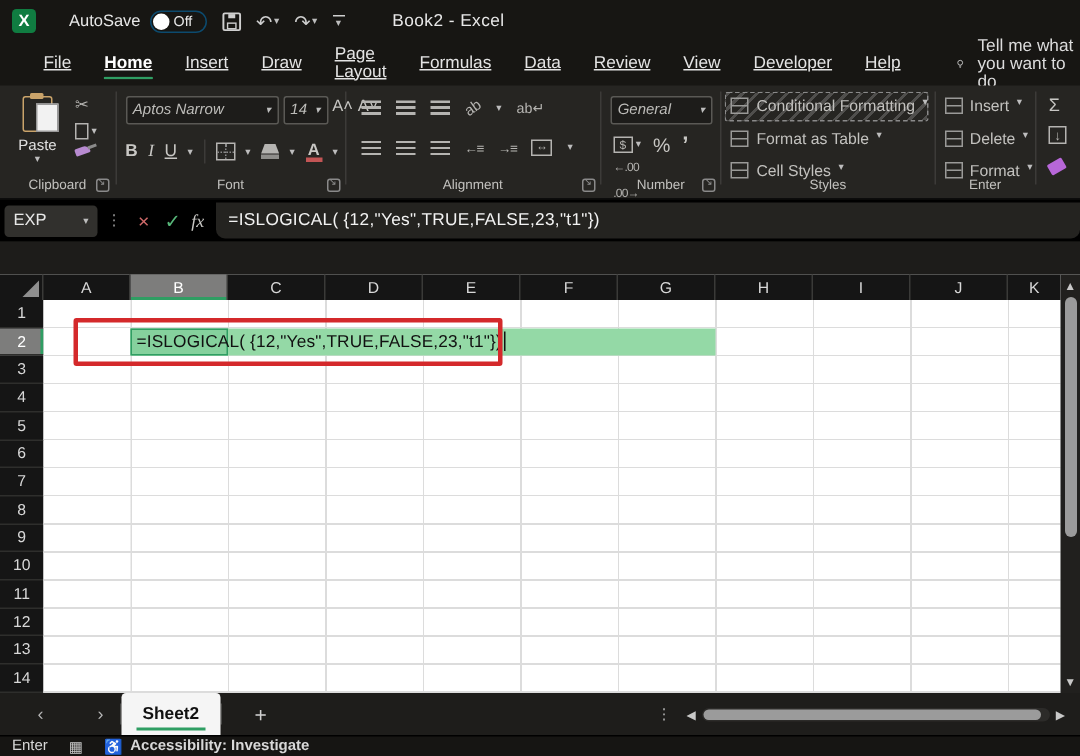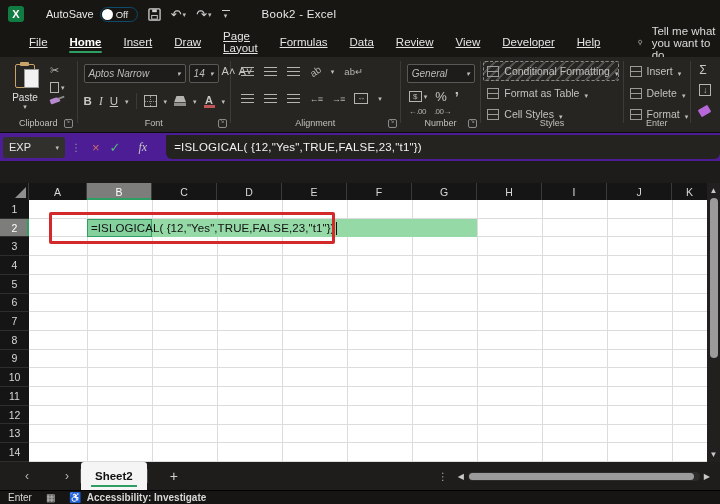--- a/index.html
+++ b/index.html
@@ -97,56 +97,56 @@
   .orient { color:#b5b4b1; font-size:10px; transform:rotate(-35deg); }
   .wrapt { color:#b5b4b1; font-size:9.5px; letter-spacing:0; }
   .merge-ic { width:14px; height:11px; border:1px solid #b5b4b1; position:relative; }
   .merge-ic::after { content:"↔"; position:absolute; left:2px; top:-1px; font-size:8px; color:#b5b4b1; }
   .indent-ic { color:#b5b4b1; font-size:9px; letter-spacing:-1px; }
 
   
   .g-number { width:80px; }
   .num-combo { position:absolute; left:6px; top:7px; width:68px; height:19px; }
   .num-row { position:absolute; left:8px; top:32px; display:flex; align-items:center; gap:8px; }
-  .num-row2 { position:absolute; left:8px; top:50px; display:flex; align-items:center; gap:8px; }
+  .num-row2 { position:absolute; left:8px; top:50px; display:flex; align-items:center; gap:8px;flex-direction:column; }
   .acct-ic { width:13px; height:11px; border:1px solid #b5b4b1; font-size:8px; color:#b5b4b1;
              display:flex; align-items:center; justify-content:center; }
   .pct { color:#c8c7c4; font-size:13px; }
   .comma { color:#c8c7c4; font-size:15px; font-weight:bold; line-height:10px; }
   .decm { color:#b5b4b1; font-size:8px; letter-spacing:-.5px; }
 
   
   .g-styles { width:142px; }
   .g-cells { width:67px; }
-  .stack-item { position:absolute; left:6px; display:flex; align-items:flex-end; gap:5px;
+  .stack-item { position:absolute; left:6px; display:flex; align-items:flex-start; gap:5px;
                 color:#c2c1be; font-size:10.5px; white-space:nowrap; }
   .sq-ic { width:12px; height:11px; border:1px solid #9a9a98; flex:0 0 12px;
            background:linear-gradient(#9a9a98,#9a9a98) 0 3.5px/100% 1px no-repeat; }
   .hatch { position:absolute; left:2px; top:4px; width:136px; height:20px;
            background:repeating-linear-gradient(135deg, rgba(190,190,190,.28) 0 2px, transparent 2px 7px);
            border:1px dashed #8a8a8a; border-radius:2px; }
 
   
   .g-edit { width:29px; }
   .ed-item { position:absolute; left:8px; color:#c8c7c4; font-size:12px; }
   .fill-dn { width:12px; height:12px; border:1px solid #b5b4b1; font-size:9px; color:#b5b4b1;
              display:flex; align-items:center; justify-content:center; }
   .eraser { width:11px; height:8px; background:#b767d8; transform:rotate(-30deg); border-radius:1px; }
 
   
-  .formularow { position:absolute; left:0; top:133px; width:720px; height:28px; background:#4c1d95;
+  .formularow { position:absolute; left:0; top:133px; width:720px; height:28px; background:#000000;
                 display:flex; align-items:center; }
   .namebox { width:62px; height:21px; margin-left:3px; background:#31302d; border-radius:3px;
              color:#e8e8e8; font-size:11px; display:flex; align-items:center;
              justify-content:space-between; padding:0 6px; }
   .fdots { color:#9a9a9a; font-size:10px; margin:0 6px; }
   .fbx { font-size:13px; margin:0 5px; }
   .fx-cancel { color:#d06a6a; }
   .fx-confirm { color:#58b87a; }
-  .fx-fx { color:#c8c7c4; font-style:italic; font-family:"Liberation Serif",serif; font-size:12px; margin:0 13px; }
+  .fx-fx { color:#c8c7c4; font-style:italic; font-family:"Liberation Serif",serif; font-size:12px; margin:0 2px; }
   .formula-input { flex:1; height:24px; margin:0 0 0 6px; background:#242320;
                    border-radius:0 0 6px 6px; color:#f2f2f2; font-size:11.5px;
                    display:flex; align-items:center; padding-left:8px; letter-spacing:.2px; }
 
   
   .gapstrip { position:absolute; left:0; top:161px; width:720px; height:22px; background:#1d1c1a; }
 
   
   .sheet { position:absolute; left:0; top:183px; width:720px; height:279px; background:#fff; }
   .colheaders { position:absolute; left:0; top:0; width:707px; height:17px; background:#151515;

